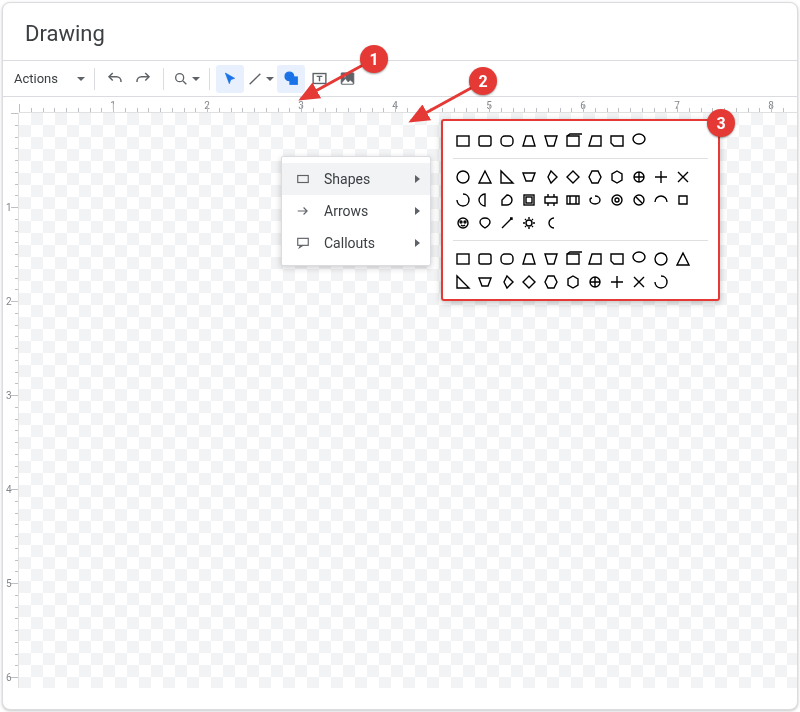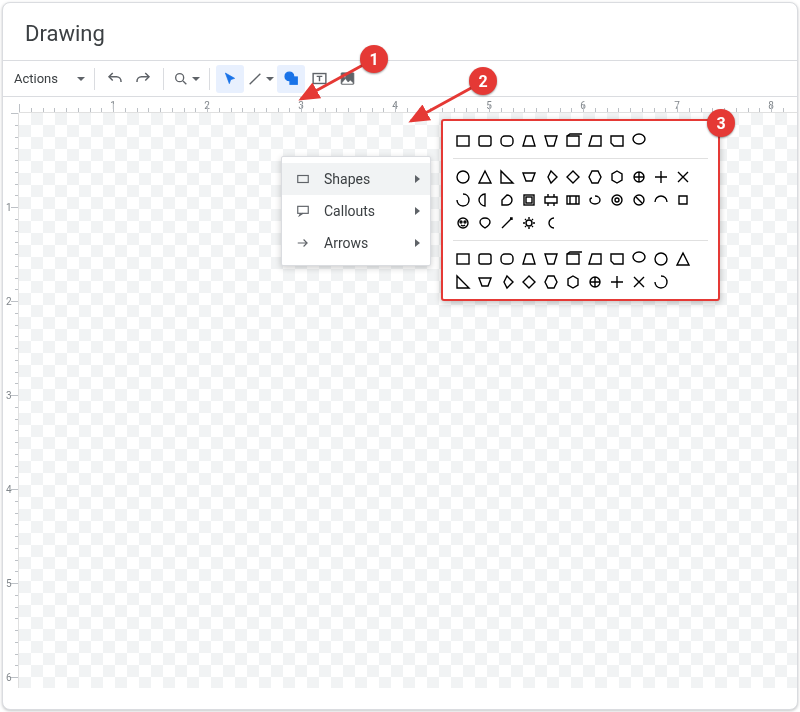--- a/index.html
+++ b/index.html
@@ -419,34 +419,34 @@
         <svg width="14" height="14" viewBox="0 0 24 24" fill="none" stroke="#5f6368" stroke-width="2">
             <rect x="3" y="6" width="18" height="12"></rect>
           </svg>
       </span>
       <span>Shapes</span>
       <span class="mi-arrow"></span>
     </div>
     <div class="menu-item">
       <span class="mi-icon">
         <svg width="14" height="14" viewBox="0 0 24 24" fill="none" stroke="#5f6368" stroke-width="2">
-            <rect x="3" y="4" width="18" height="12"></rect>
-            <path d="M8 16l-2 4 6-4"></path>
+            <path d="M3 12h14M13 6l6 6-6 6"></path>
           </svg>
       </span>
-      <span>Callouts</span>
+      <span>Arrows</span>
       <span class="mi-arrow"></span>
     </div>
     <div class="menu-item">
       <span class="mi-icon">
         <svg width="14" height="14" viewBox="0 0 24 24" fill="none" stroke="#5f6368" stroke-width="2">
-            <path d="M3 12h14M13 6l6 6-6 6"></path>
+            <rect x="3" y="4" width="18" height="12"></rect>
+            <path d="M8 16l-2 4 6-4"></path>
           </svg>
       </span>
-      <span>Arrows</span>
+      <span>Callouts</span>
       <span class="mi-arrow"></span>
     </div>
   </div>
 
   <div class="palette">
     <div class="pal-group" id="pg1">
         <div class="pal-item">
           <svg width="18" height="18" viewBox="0 0 18 18">
             <rect x="3" y="4" width="12" height="10"></rect>
           </svg>

